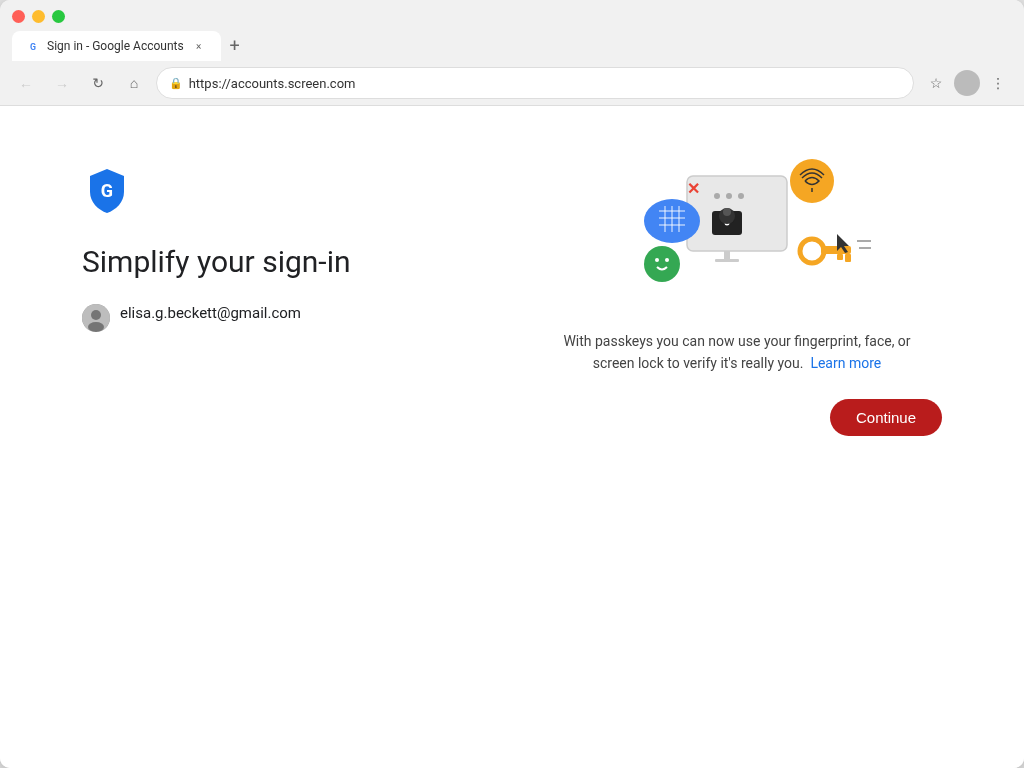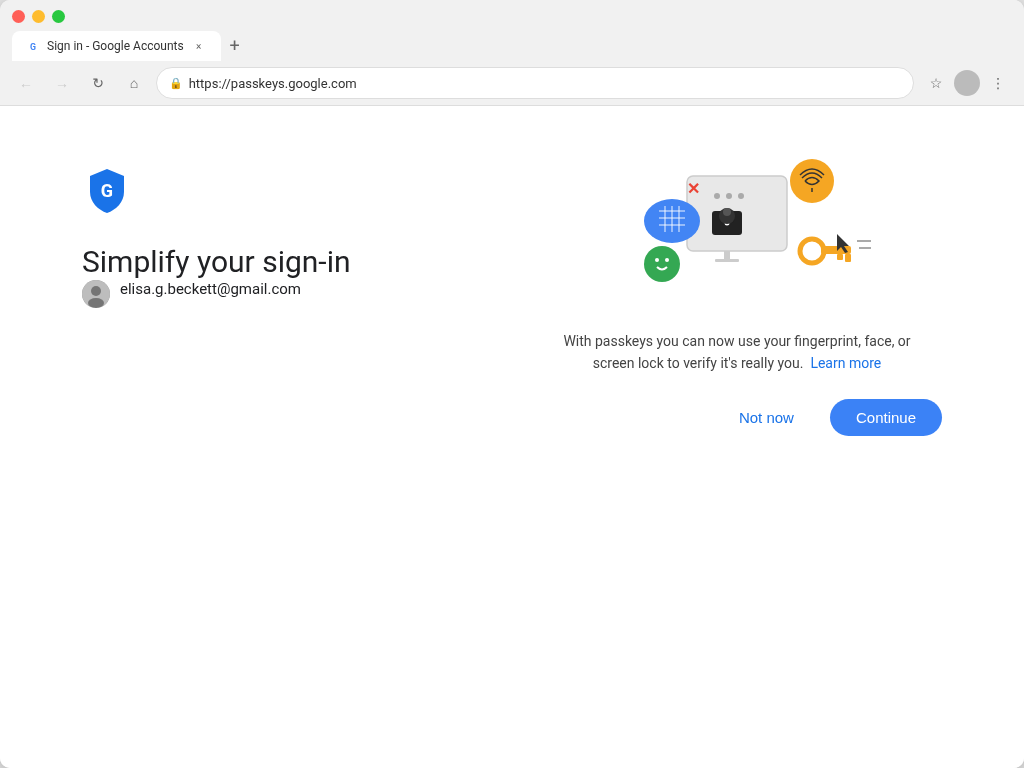--- a/index.html
+++ b/index.html
@@ -219,20 +219,21 @@
     .google-shield {
       width: 50px;
       height: 50px;
       margin-bottom: 24px;
     }
 
     .page-title {
       font-size: 30px;
       font-weight: 400;
       color: #202124;
+      margin-bottom: 24px;
       line-height: 1.2;
     }
 
     .user-chip {
       display: flex;
       align-items: flex-start;
       gap: 10px;
     }
 
     .user-avatar {
@@ -296,21 +297,21 @@
       border: none;
       color: #1a73e8;
       font-size: 15px;
       font-weight: 500;
       cursor: pointer;
       padding: 10px 20px;
       border-radius: 4px;
     }
 
     .btn-continue {
-      background: #3b82f6;
+      background: #b91c1c;
       border: none;
       color: white;
       font-size: 15px;
       font-weight: 500;
       cursor: pointer;
       padding: 10px 26px;
       border-radius: 24px;
     }
   </style>
 </head>
@@ -346,21 +347,21 @@
       <span>→</span>
     </button>
     <button class="nav-btn">
       <span>↻</span>
     </button>
     <button class="nav-btn">
       <span>⌂</span>
     </button>
     <div class="address-bar">
       <span class="lock-icon">🔒</span>
-      <span class="address-text">https://passkeys.google.com</span>
+      <span class="address-text">https://accounts.screen.com</span>
     </div>
     <div class="toolbar-right">
       <button class="toolbar-icon-btn">
         <span>☆</span>
       </button>
       <div class="profile-circle"></div>
       <button class="toolbar-icon-btn">
         <span>⋮</span>
       </button>
     </div>
@@ -448,20 +449,19 @@
               <line x1="262" y1="102" x2="274" y2="102" stroke="#aaa" stroke-width="2"></line>
             </svg>
           </div>
 
           <p class="description-text">
             <span>With passkeys you can now use your fingerprint, face, or screen lock to verify it's really you.</span>
             &nbsp;<a class="learn-more">Learn more</a>
           </p>
 
           <div class="action-buttons">
-            <button class="btn-not-now">Not now</button>
             <button class="btn-continue">Continue</button>
           </div>
         </div>
       </div>
     </div>
   </div>
 </div>
 
 </body></html>

